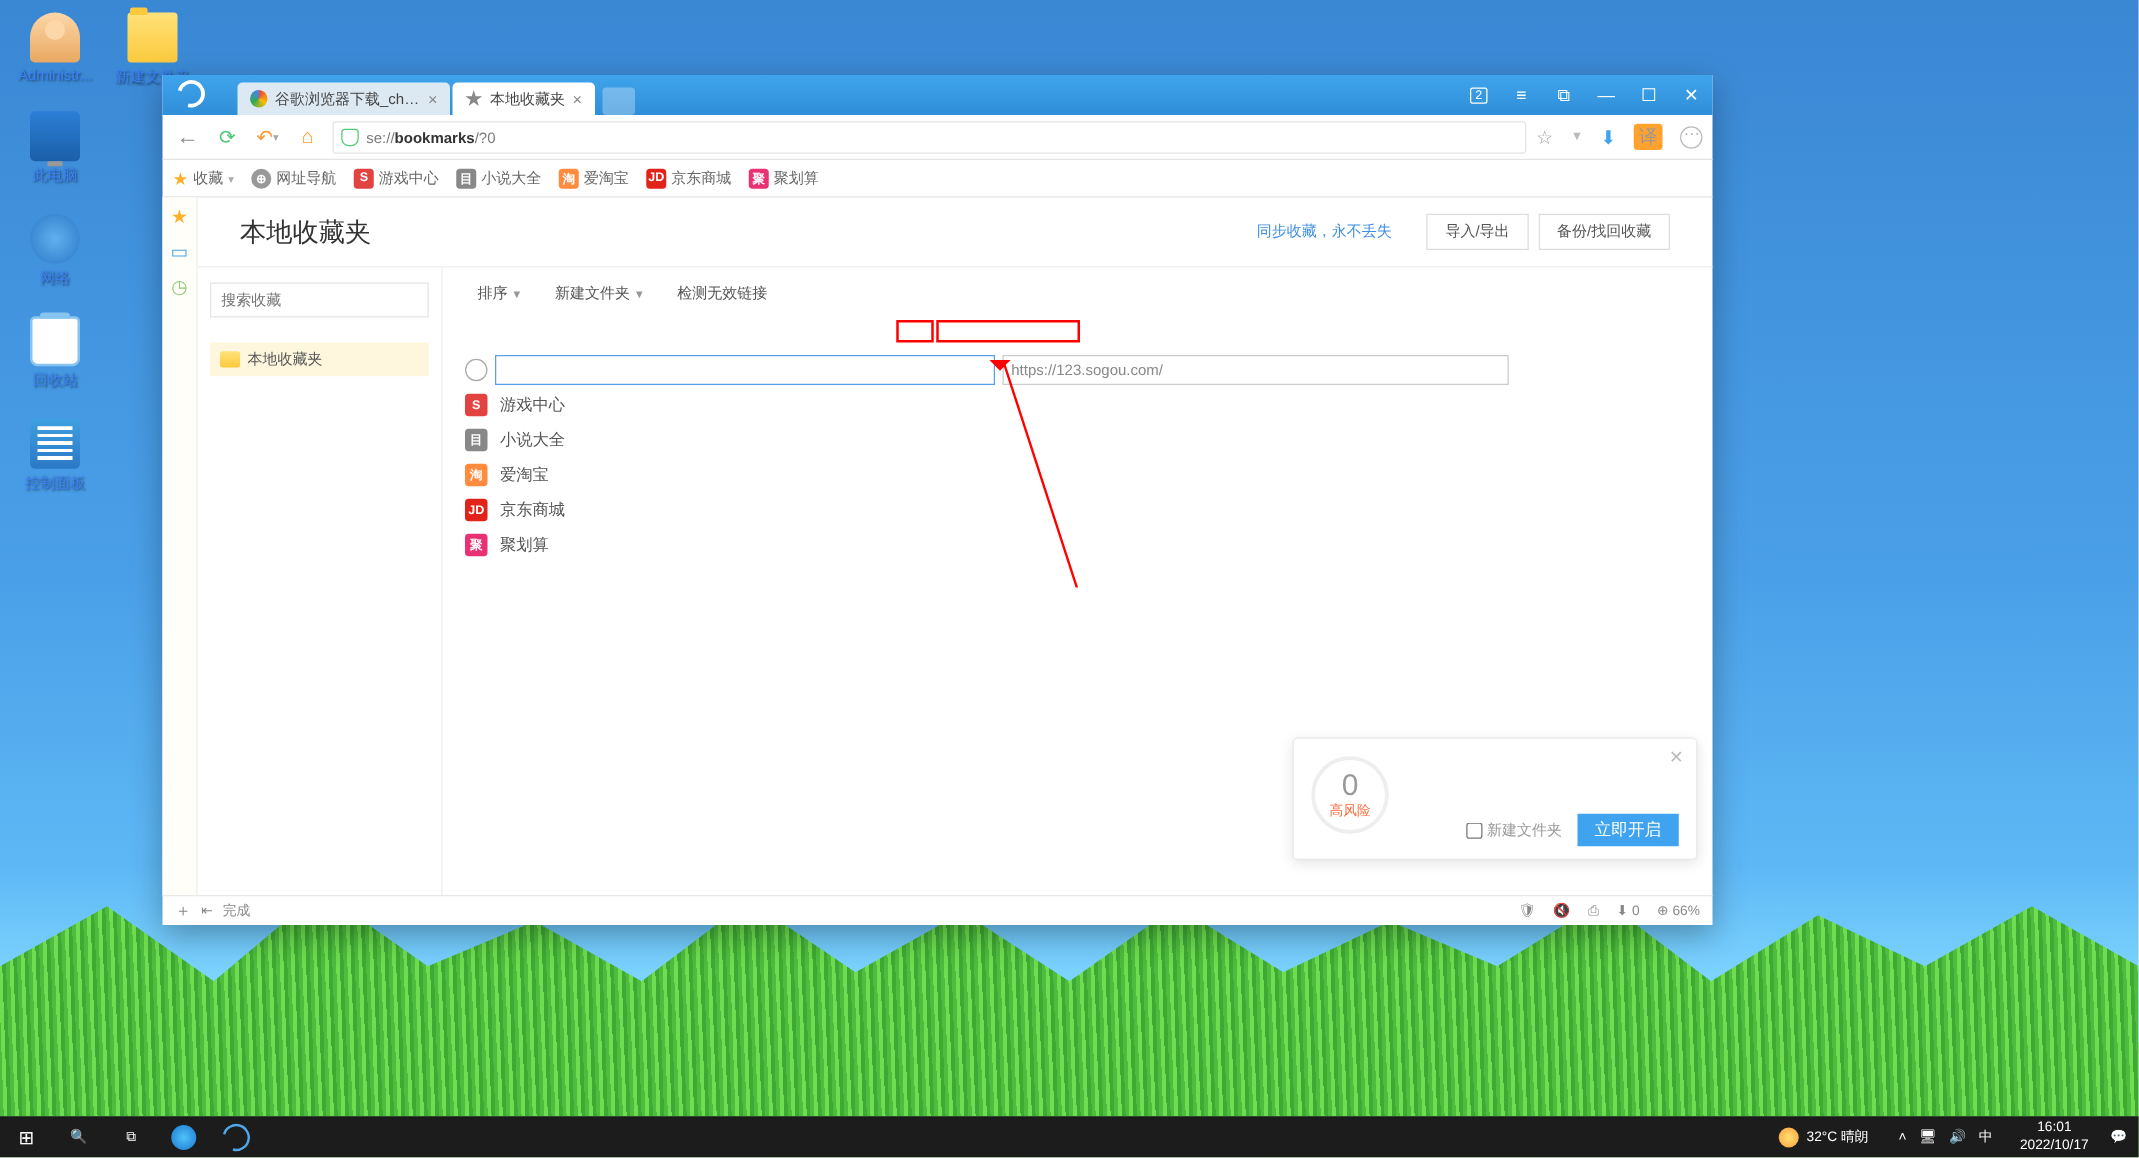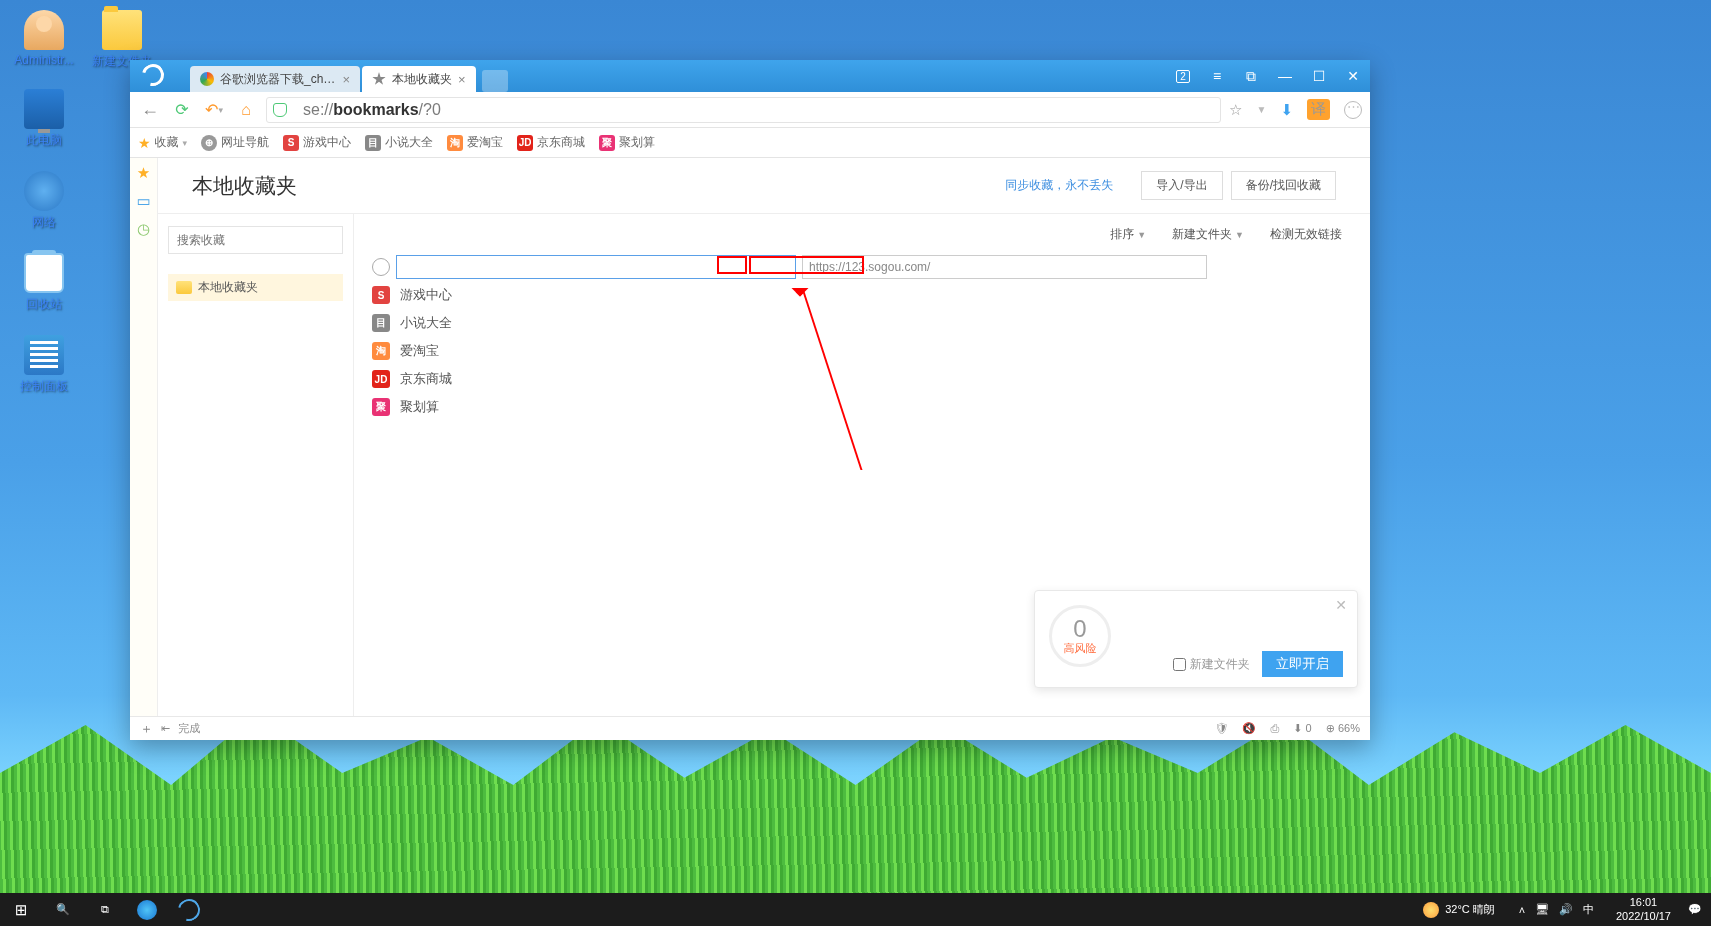--- a/index.html
+++ b/index.html
@@ -39,21 +39,21 @@
 .tab .close { color: #888; font-size: 13px; cursor: pointer; }
 .newtab { width: 26px; height: 22px; background: rgba(255,255,255,.3); border-radius: 3px; margin-left: 4px; }
 .win-controls { position: absolute; right: 0; top: 0; height: 32px; display: flex; }
 .win-controls > div { width: 34px; display: flex; align-items: center; justify-content: center; color: #fff; font-size: 14px; cursor: pointer; }
 .badge2 { border: 1px solid #fff; font-size: 10px; padding: 0 3px; border-radius: 2px; }
 
 .addrbar { height: 36px; border-bottom: 1px solid #E4E4E4; display: flex; align-items: center; padding: 0 8px; gap: 8px; position: relative; }
 .nav-btn { width: 24px; height: 24px; display: flex; align-items: center; justify-content: center; color: #8A8A8A; cursor: pointer; border-radius: 3px; }
 .nav-btn .arr { font-size: 18px; }
 .nav-btn.home { color: #FF9A2E; }
-.addr-input { flex: 1; height: 26px; border: 1px solid #E4E4E4; border-radius: 3px; display: flex; align-items: center; padding: 0 6px; font-size: 16px; color: #7B7B7B; gap: 16px; }
+.addr-input { flex: 1; height: 26px; border: 1px solid #E4E4E4; border-radius: 3px; display: flex; align-items: center; padding: 0 6px; font-size: 12px; color: #7B7B7B; gap: 6px; }
 .addr-input .shield { color: #4FC977; width: 14px; height: 14px; border: 1.5px solid #4FC977; border-radius: 3px 3px 6px 6px; }
 .addr-right { display: flex; align-items: center; gap: 14px; }
 .addr-right > span { color: #999; font-size: 15px; cursor: pointer; }
 .ico-yi { background: #FFA22E; color: #fff; font-size: 11px; padding: 1px 4px; border-radius: 3px; }
 .ico-menu { width: 18px; height: 18px; border: 1.5px solid #BBB; border-radius: 50%; position: relative; }
 .ico-menu::after { content:"⋯"; position: absolute; top: -3px; left: 2px; color: #BBB; font-size: 13px; }
 
 .bm-bar { height: 30px; border-bottom: 1px solid #E4E4E4; display: flex; align-items: center; padding: 0 8px; gap: 14px; font-size: 12px; color: #666; }
 .bm-bar .bm-item { display: flex; align-items: center; gap: 4px; cursor: pointer; }
 .bm-bar .star { color: #FFB027; font-size: 14px; }
@@ -74,27 +74,27 @@
 .page-hdr .lnk { color: #3E8FE0; font-size: 12px; margin-right: 20px; cursor: pointer; }
 .page-hdr .btn { border: 1px solid #DDD; padding: 5px 14px; font-size: 12px; cursor: pointer; margin-left: 8px; color: #555; background: #fff; }
 
 .page-body { flex: 1; display: flex; }
 .tree-pane { width: 196px; border-right: 1px solid #EEE; padding: 12px 10px; }
 .search-box { width: 100%; height: 28px; border: 1px solid #E4E4E4; padding: 0 8px; font-size: 12px; color: #999; }
 .tree-item { margin-top: 20px; background: #FFF6DE; padding: 5px 8px; font-size: 12px; color: #555; display: flex; align-items: center; gap: 6px; cursor: pointer; }
 .tree-item .fico { width: 16px; height: 13px; background: linear-gradient(#FFE27A,#FBC93D); border-radius: 2px; }
 
 .list-pane { flex: 1; position: relative; padding-top: 8px; }
-.list-tools { display: flex; justify-content: flex-end; gap: 26px; padding: 4px 28px 10px; font-size: 12px; color: #555; }
+.list-tools { display: flex; justify-content: flex-start; gap: 26px; padding: 4px 28px 10px; font-size: 12px; color: #555; }
 .list-tools span { cursor: pointer; }
 .list-tools .car { font-size: 9px; color: #999; margin-left: 3px; }
 
 .bm-row { display: flex; align-items: center; gap: 10px; padding: 5px 18px; font-size: 13px; color: #555; cursor: pointer; }
 .bm-row .ico { width: 18px; height: 18px; display: flex; align-items: center; justify-content: center; border-radius: 3px; font-size: 10px; color: #fff; font-weight: bold; }
-.edit-row { display: flex; align-items: center; gap: 6px; padding: 2px 18px; }
+.edit-row { display: flex; align-items: center; gap: 6px; padding: 2px 18px; margin-top: 29px; }
 .edit-row .ico { width: 18px; height: 18px; border: 1.5px solid #AAA; border-radius: 50%; }
 .edit-row input { height: 24px; border: 1px solid #5AA0E8; padding: 0 6px; font-size: 12px; }
 .edit-row .name-in { width: 400px; position: relative; }
 .edit-row .url-in { width: 405px; color: #888; border-color: #CCC; }
 .red-box { position: absolute; border: 2px solid red; pointer-events: none; }
 .red-box.a { top: 42px; left: 363px; width: 30px; height: 18px; }
 .red-box.b { top: 42px; left: 395px; width: 115px; height: 18px; }
 .red-arrow { position: absolute; top: 62px; left: 440px; width: 70px; height: 200px; pointer-events: none; }
 .red-arrow::before { content:""; position: absolute; left: 0; top: 6px; border: 6px solid transparent; border-bottom-color: red; border-right-color: red; transform: rotate(45deg); }
 .red-arrow::after { content:""; position: absolute; left: 8px; top: 14px; width: 60px; height: 180px; border-left: 2px solid red; transform: skewX(18deg); transform-origin: top left; }

